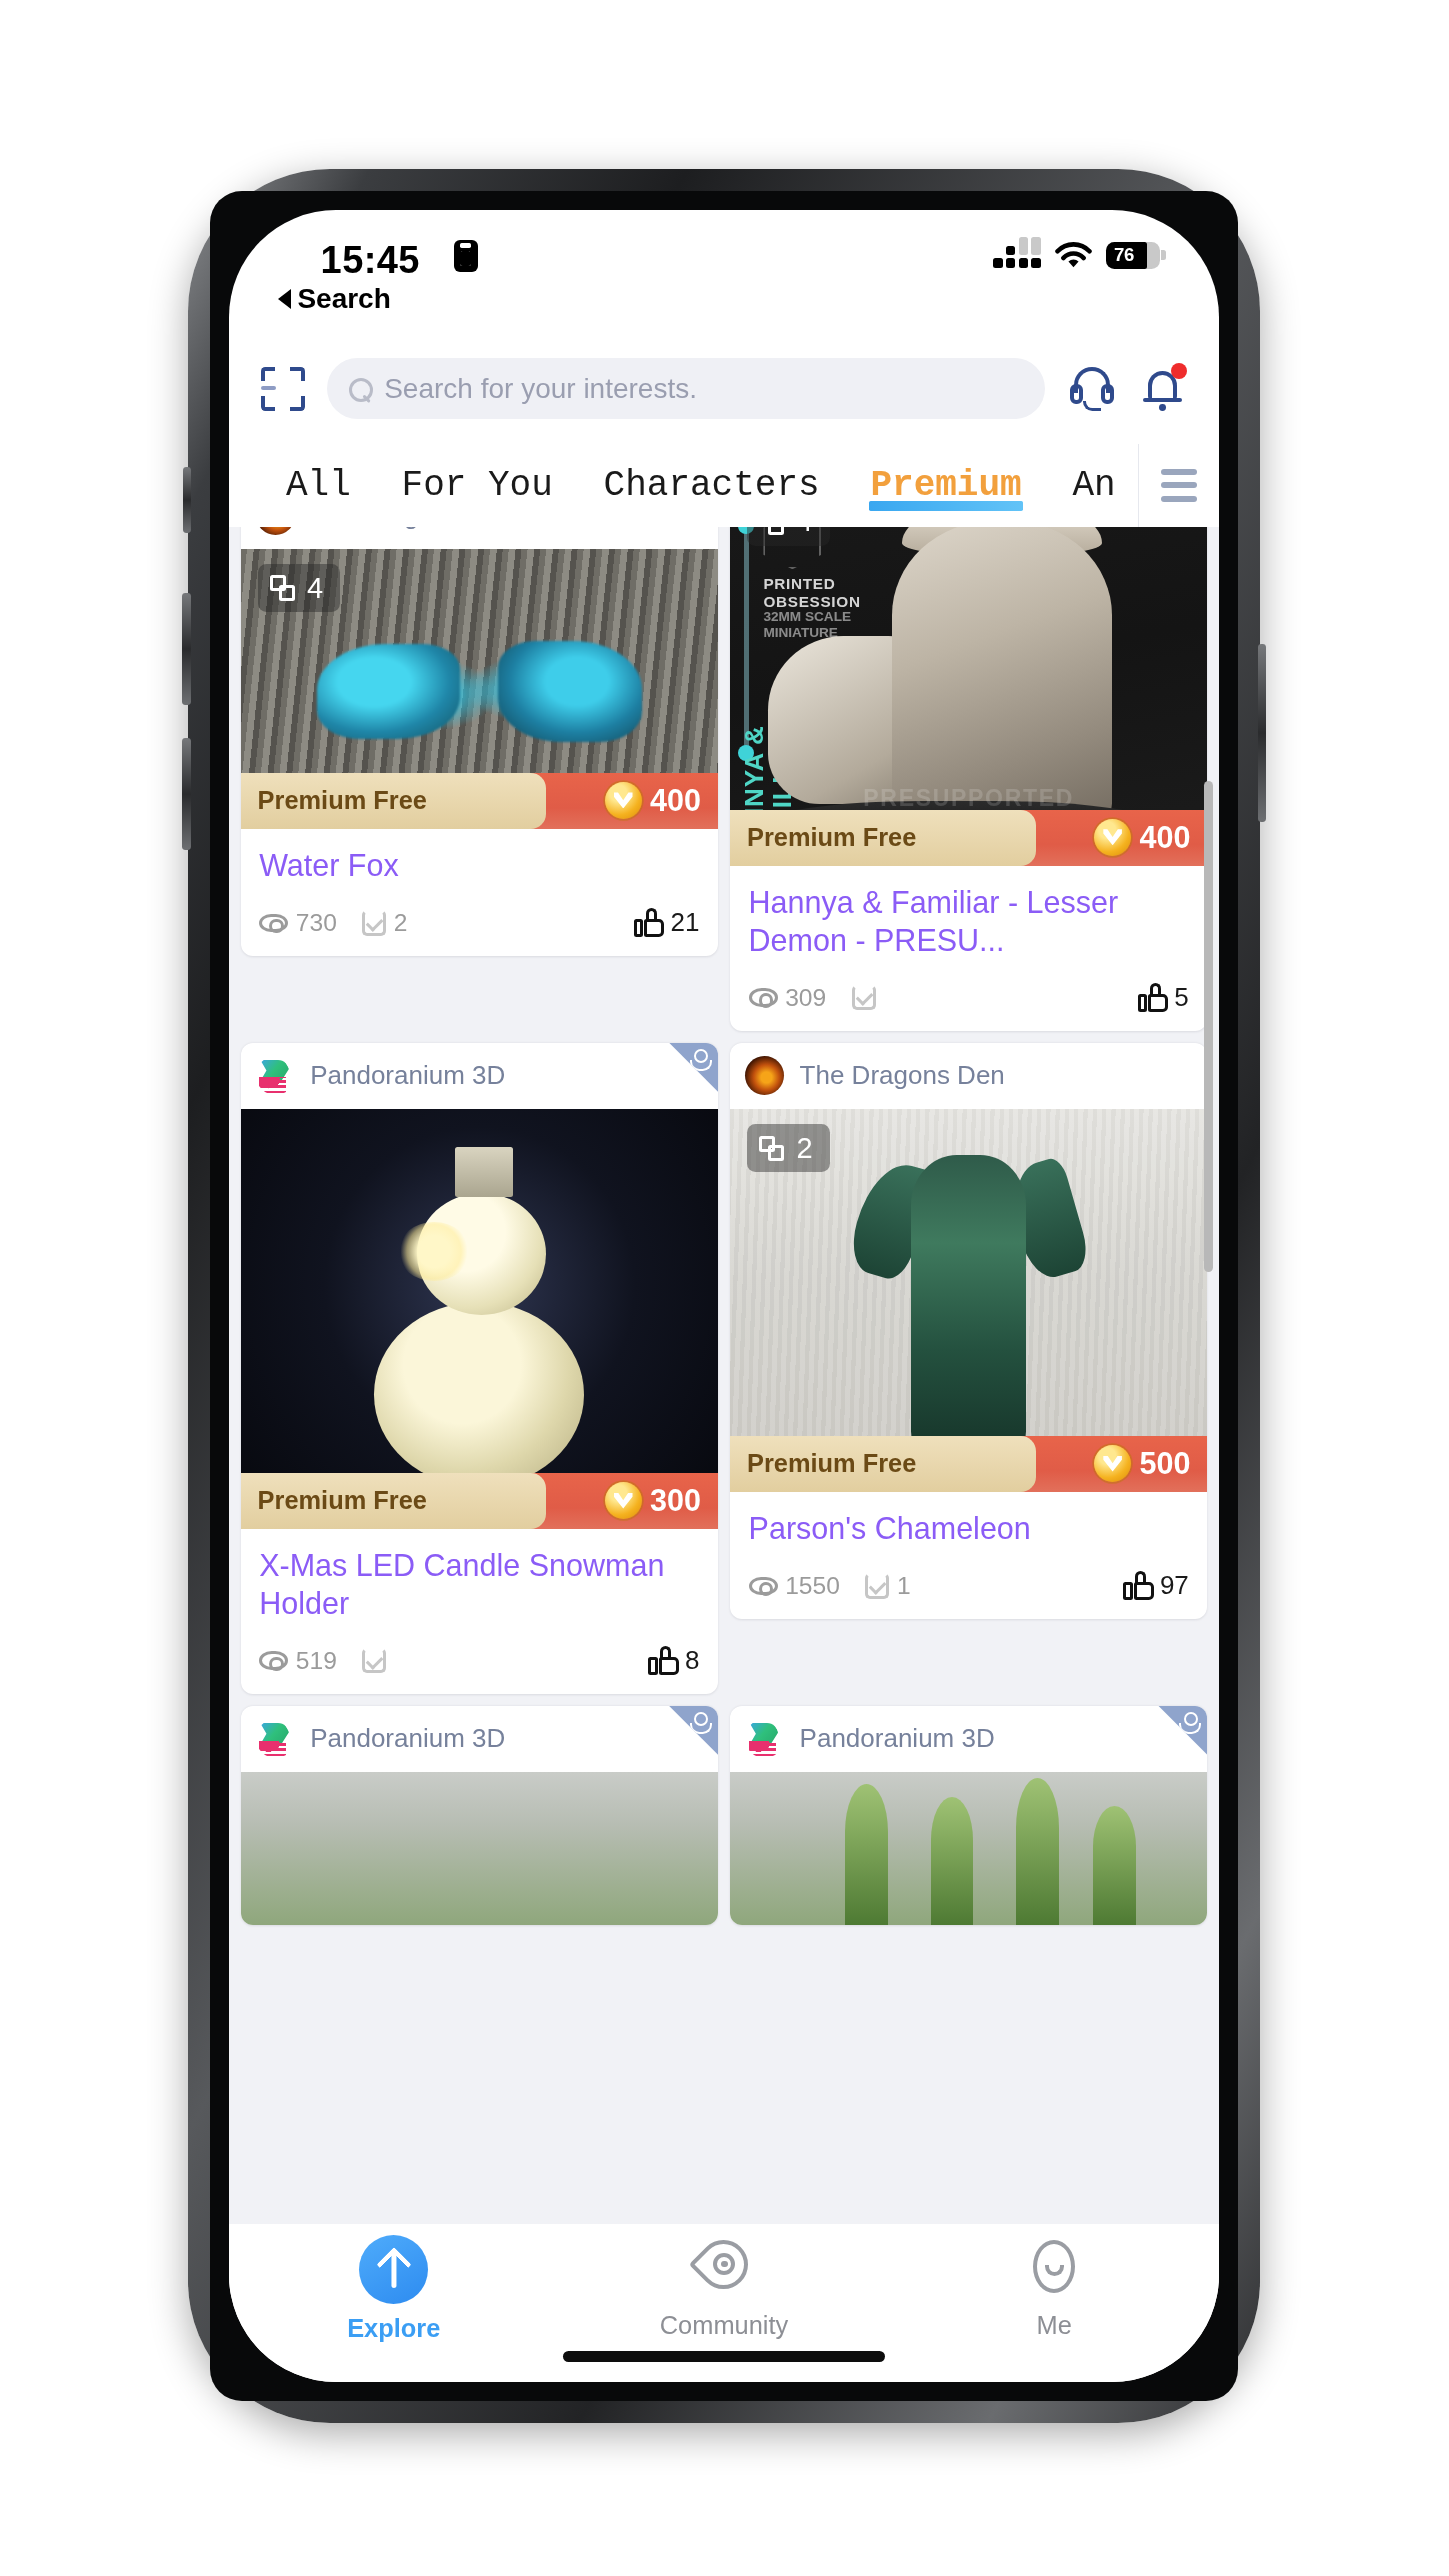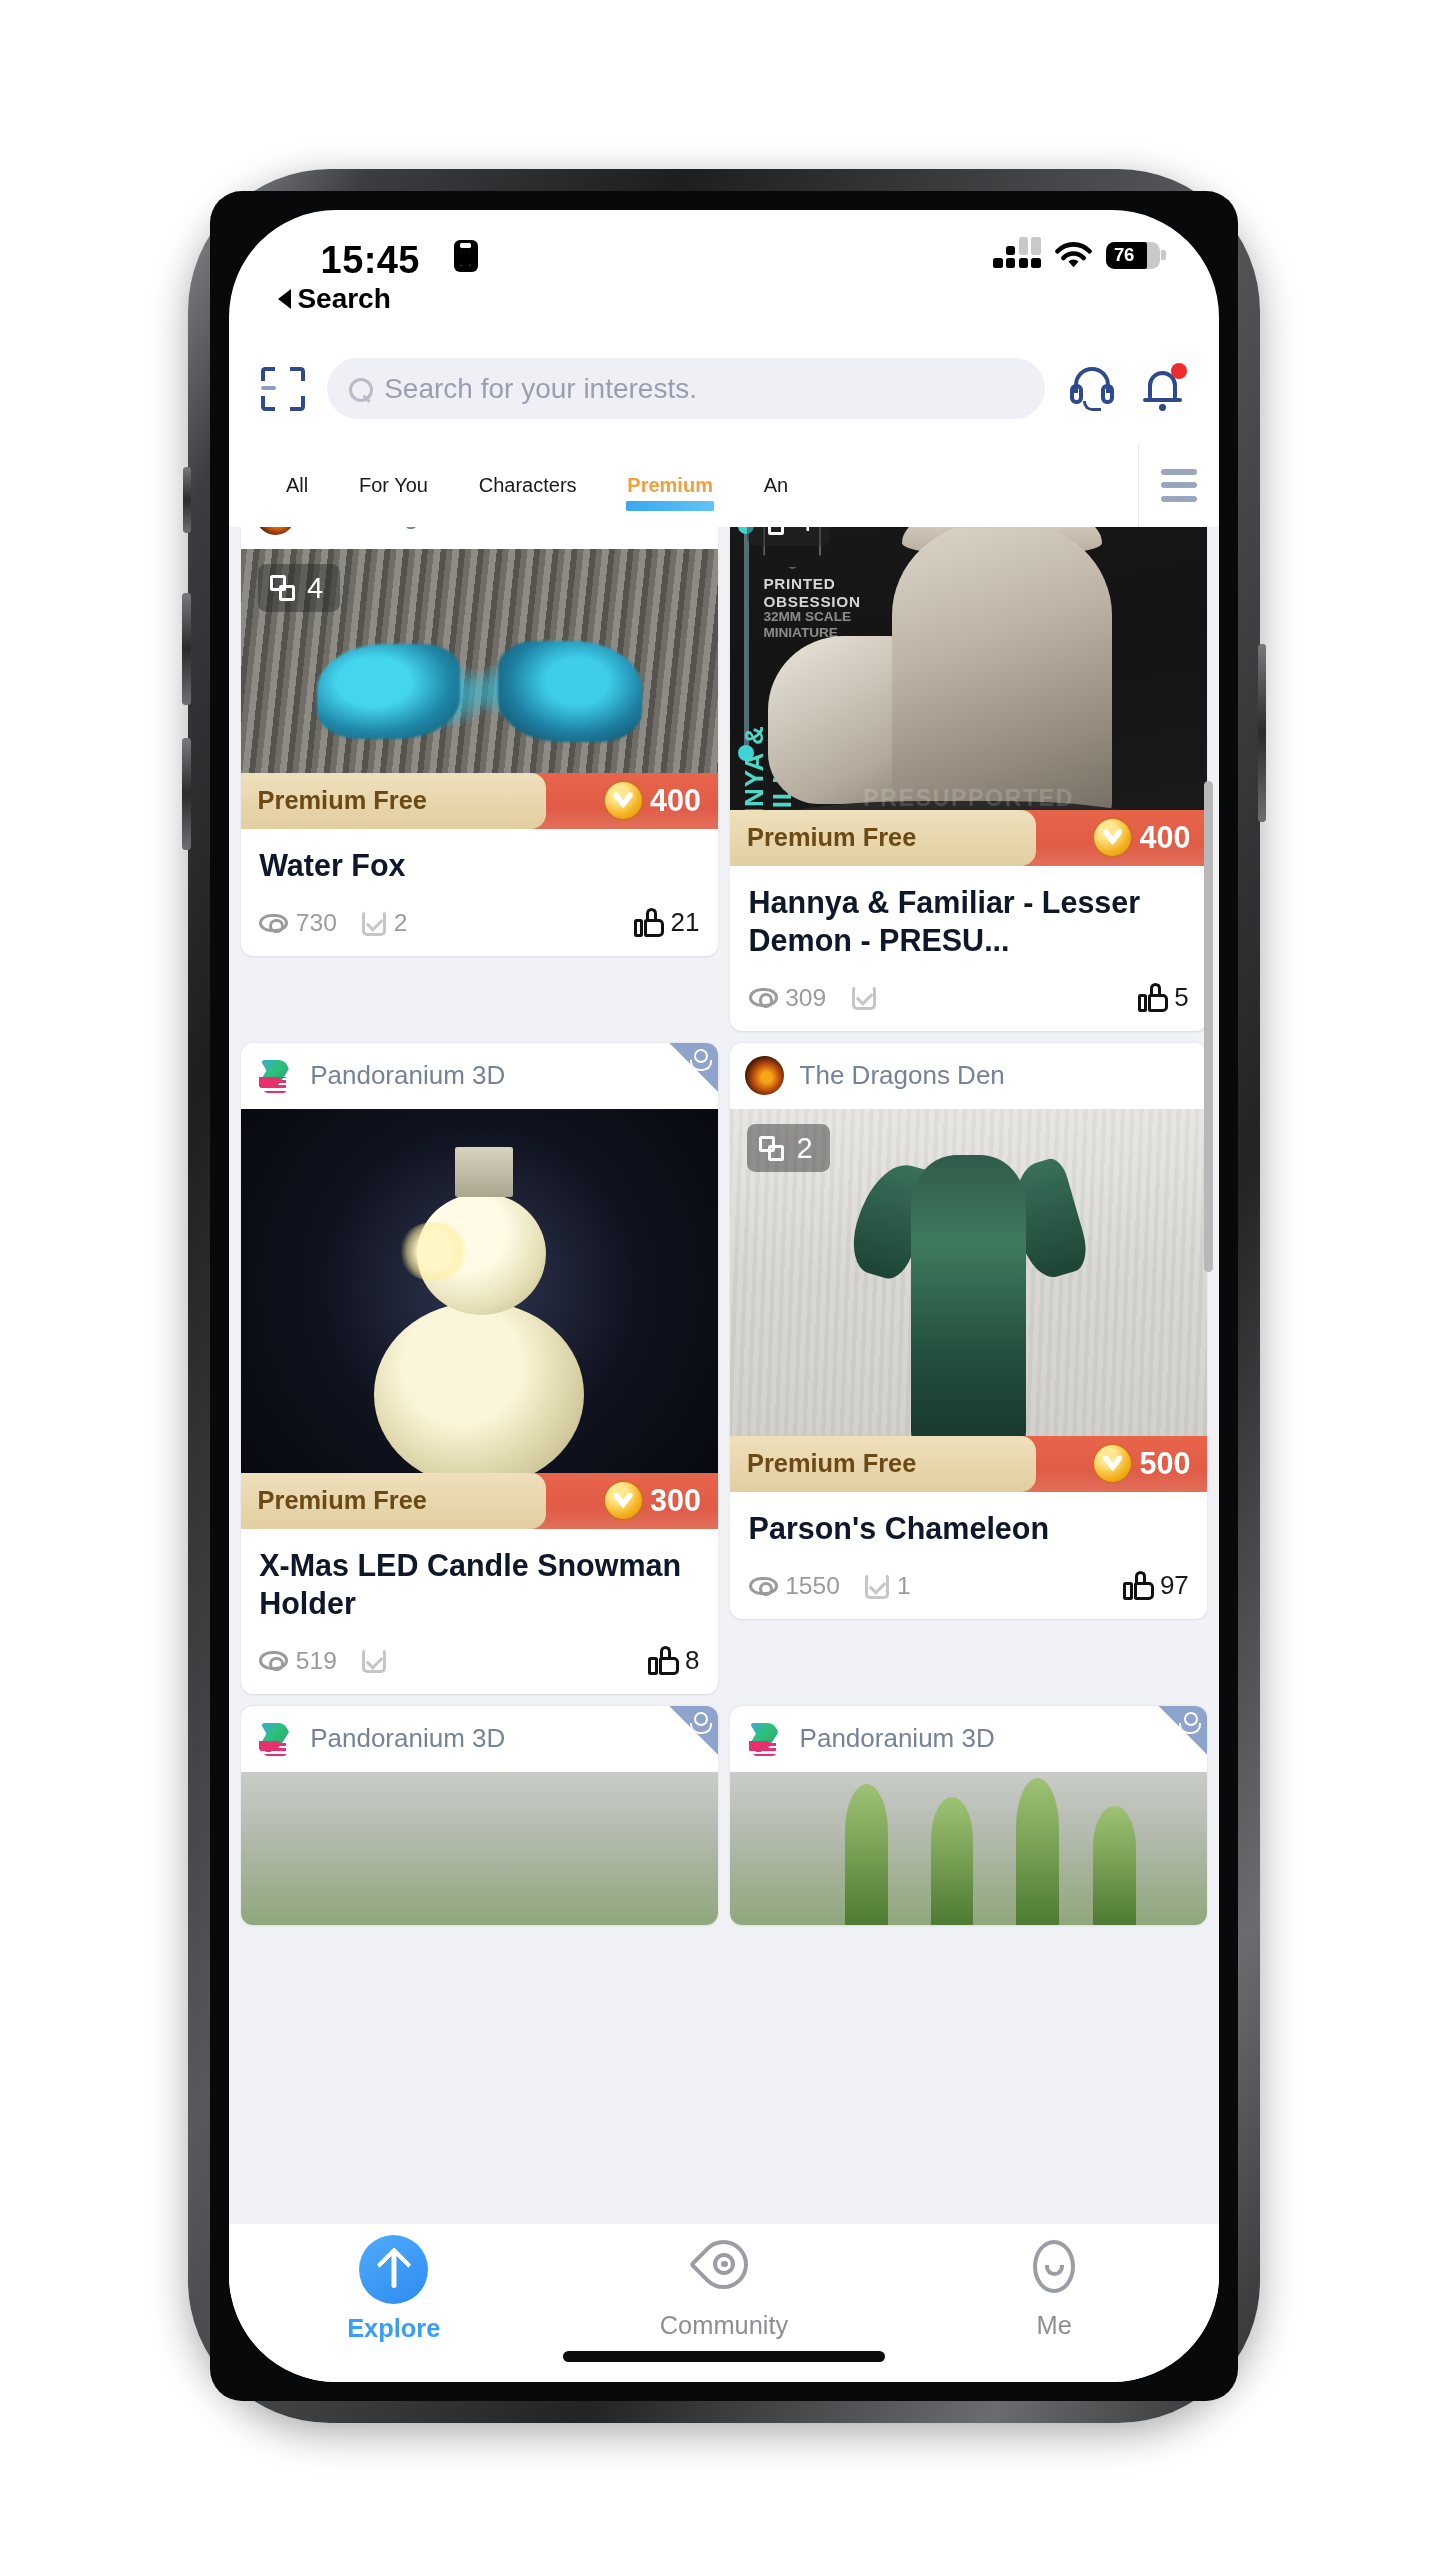--- a/index.html
+++ b/index.html
@@ -142,22 +142,22 @@
   
   #tab-bar {
     position: absolute; top: 234px; left: 0; right: 0; height: 83px;
     background: #fff; display: flex; align-items: center; z-index: 34;
   }
   #tab-scroll {
     flex: 1 1 auto; display: flex; align-items: center; gap: 0;
     overflow: hidden; padding-left: 32px; height: 100%;
   }
   .tab {
-    position: relative; font-size: 20px; color: #1a1a1a; white-space: nowrap;
-    padding: 0 25.4px; height: 100%; display: flex; align-items: center;
+    position: relative; font-size: 36px; color: #1a1a1a; white-space: nowrap;
+    padding: 0 25.4px; height: 100%; display: flex; align-items: center; font-family: Liberation Mono, monospace;
   }
   .tab.active { color: #f2a03d; font-weight: bold; }
   .tab.active::after {
     content:''; position:absolute; left:24px; right:24px; bottom: 15.3px; height: 10.2px;
     background: linear-gradient(90deg,#39a7f0,#62c3f7); border-radius: 1.7px;
   }
   #tab-menu-btn {
     flex: 0 0 auto; width: 81px; height: 100%;
     display:flex; flex-direction:column; align-items:center; justify-content:center; gap:7.6px;
     border-left: 1.7px solid #e6e8ee; background:#fff;
@@ -253,21 +253,21 @@
   }
   .coin::after {
     content:''; position:absolute; left:9.3px; top:10.2px; width:18.6px; height:16px;
     background:#fff;
     clip-path: polygon(0 0, 22% 0, 50% 48%, 78% 0, 100% 0, 100% 26%, 50% 100%, 0 26%);
   }
   .price .amt { color:#fff; font-size:30.5px; font-weight:bold; }
 
   .card-body { padding: 17px 18.6px 13.6px; }
   .card-title {
-    font-size: 30.5px; font-weight: bold; color: #0f172a; line-height: 1.26;
+    font-size: 30.5px; font-weight: normal; color: #8b5cf6; line-height: 1.26;
     word-break: break-word; min-height: 39px;
   }
   .card-stats {
     display:flex; align-items:center; margin-top: 18.6px; min-height: 39px;
   }
   .stat { display:flex; align-items:center; gap: 7.6px; margin-right: 25.4px; }
   .stat .num { font-size: 24.6px; color: #9b9b9b; }
   .eye { position: relative; width: 29px; height: 18.6px; flex:0 0 auto; }
   .eye::before {
     content:''; position:absolute; inset:0; border:3px solid #9b9b9b;

